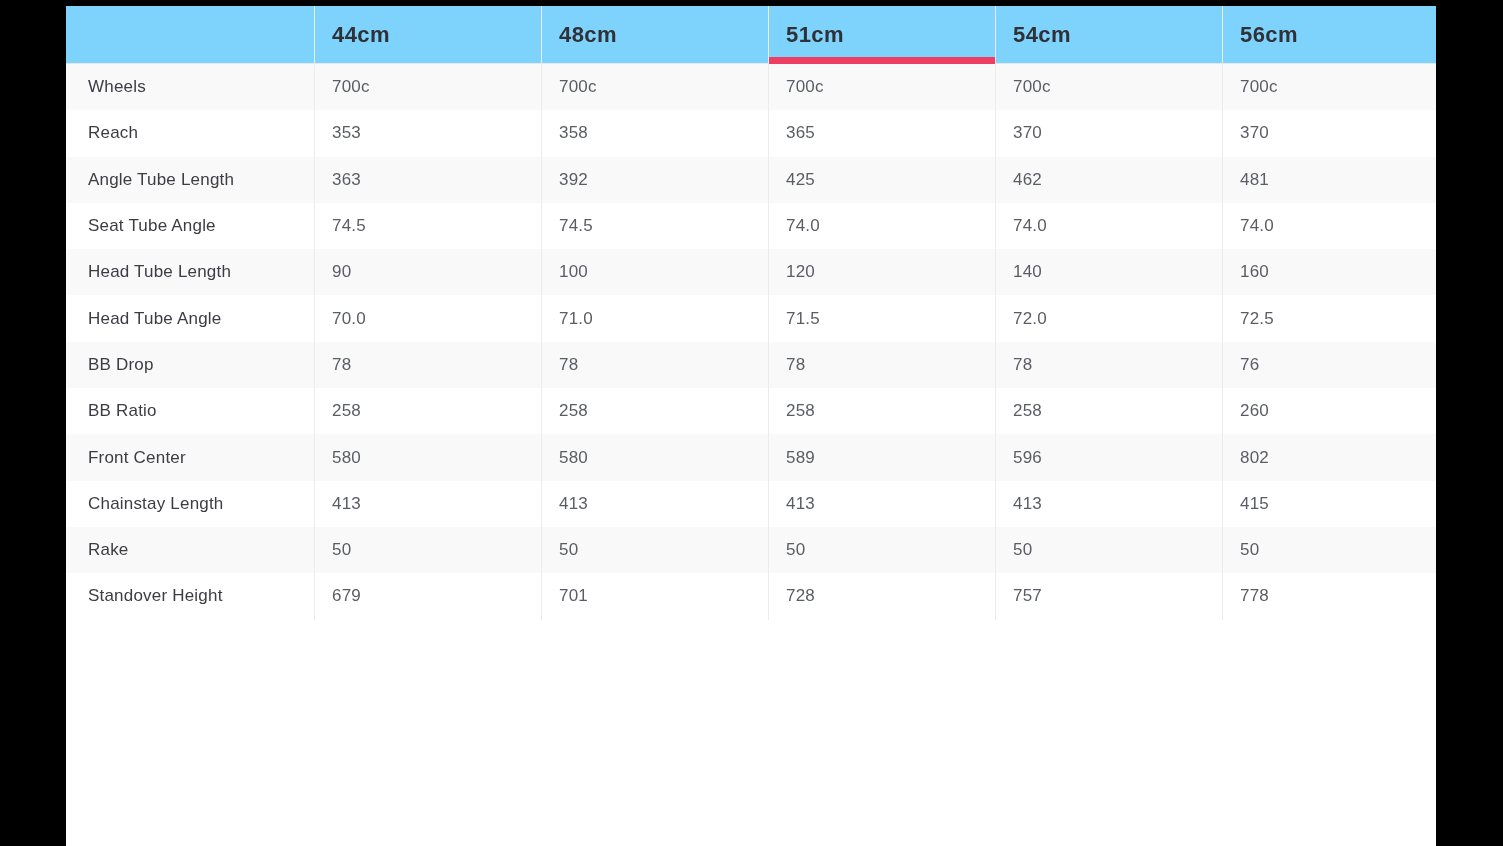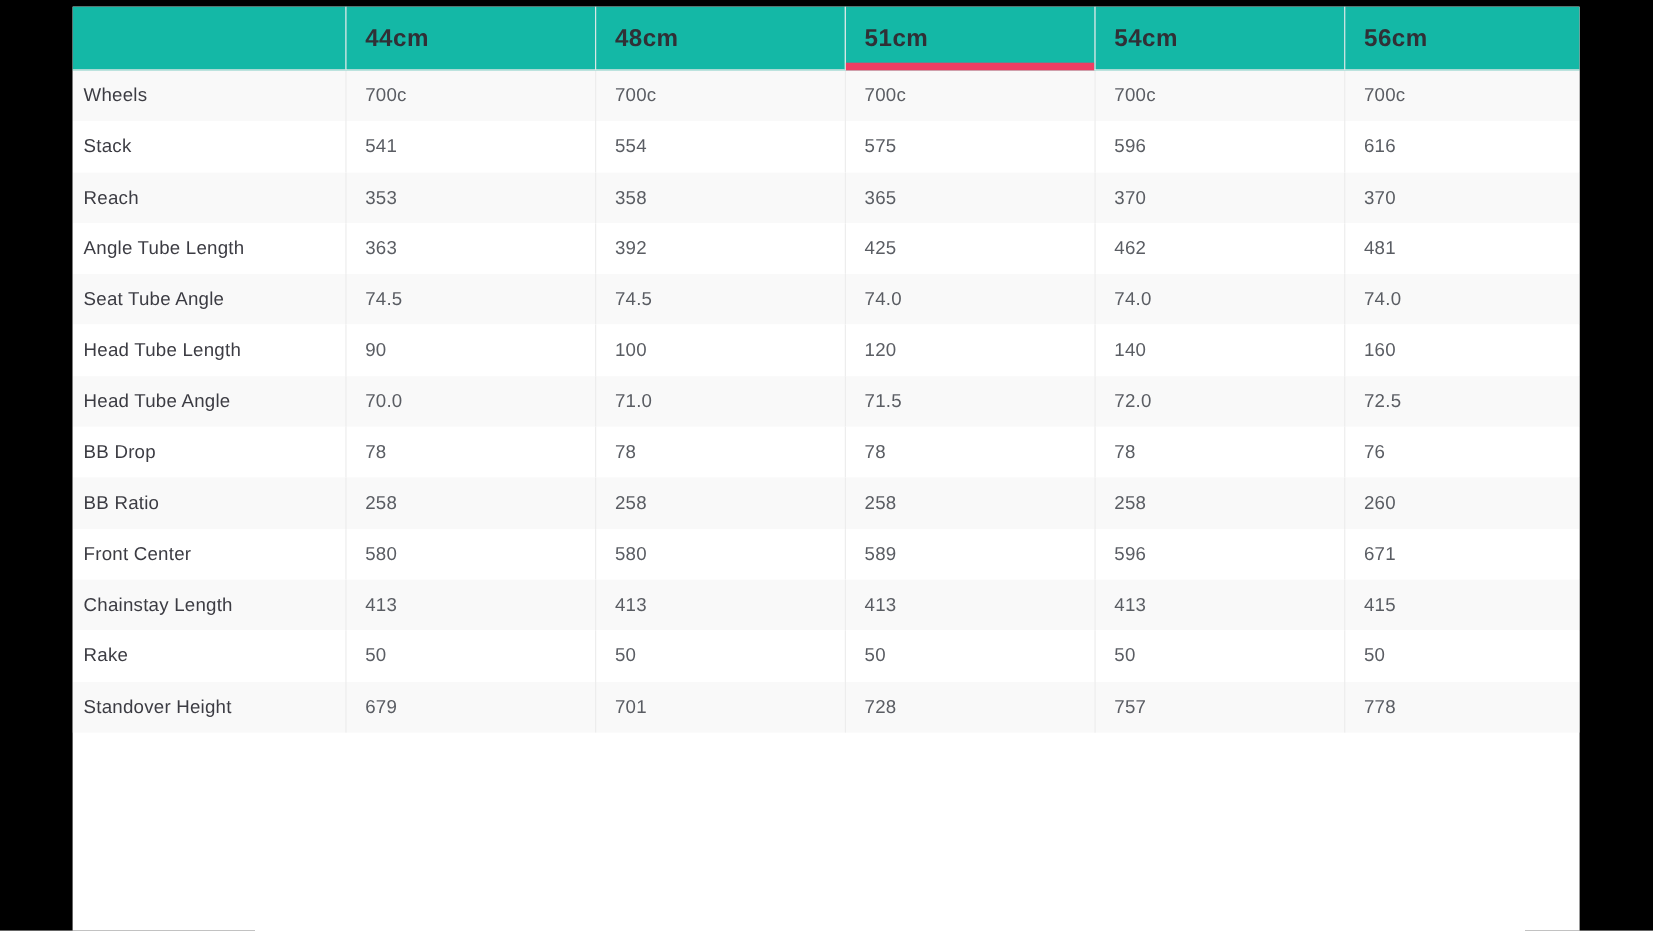--- a/index.html
+++ b/index.html
@@ -27,42 +27,42 @@
     height: 57px;
     text-align: left;
     vertical-align: middle;
     padding: 0 0 0 17px;
     font-size: 22px;
     font-weight: 700;
     letter-spacing: 0.4px;
     color: #303036;
     border-bottom: 1px solid #e8e8e8;
     position: relative;
-    background: #14b8a6;
+    background: #7dd3fc;
   }
   thead th.label-col { padding-left: 10px; }
   th:not(.label-col), td:not(.label-col) { border-left: 1px solid #ececec; }
   .tab-underline {
     position: absolute;
     left: 0; right: 0; bottom: -1px;
     height: 7px;
     background: #ee3e63;
   }
   tbody td {
     height: 46.3px;
     vertical-align: middle;
     font-size: 17px;
     letter-spacing: 0.2px;
     padding: 0 0 0 17px;
     overflow: hidden;
     white-space: nowrap;
   }
   tbody tr:nth-child(odd) td { background: #f9f9f9; }
   tbody tr:nth-child(even) td { background: #ffffff; }
-  td.label-col { padding-left: 10px; color: #3c3c43; }
+  td.label-col { padding-left: 22px; color: #3c3c43; }
   td.value-cell { color: #5a5d63; }
 </style>
 </head>
 <body>
 
 <div class="table-wrap">
   <table>
     <colgroup>
       <col style="width:248px">
       <col style="width:227px">
@@ -83,29 +83,20 @@
     </thead>
     <tbody>
         <tr>
     <td class="label-col">Wheels</td>
 
   <td class="value-cell">700c</td>
           <td class="value-cell">700c</td>
           <td class="value-cell">700c</td>
           <td class="value-cell">700c</td>
           <td class="value-cell">700c</td>
-        </tr>
-        <tr>
-    <td class="label-col">Stack</td>
-
-  <td class="value-cell">541</td>
-          <td class="value-cell">554</td>
-          <td class="value-cell">575</td>
-          <td class="value-cell">596</td>
-          <td class="value-cell">616</td>
         </tr>
         <tr>
     <td class="label-col">Reach</td>
 
   <td class="value-cell">353</td>
           <td class="value-cell">358</td>
           <td class="value-cell">365</td>
           <td class="value-cell">370</td>
           <td class="value-cell">370</td>
         </tr>
@@ -163,21 +154,21 @@
           <td class="value-cell">258</td>
           <td class="value-cell">260</td>
         </tr>
         <tr>
     <td class="label-col">Front Center</td>
 
   <td class="value-cell">580</td>
           <td class="value-cell">580</td>
           <td class="value-cell">589</td>
           <td class="value-cell">596</td>
-          <td class="value-cell">671</td>
+          <td class="value-cell">802</td>
         </tr>
         <tr>
     <td class="label-col">Chainstay Length</td>
 
   <td class="value-cell">413</td>
           <td class="value-cell">413</td>
           <td class="value-cell">413</td>
           <td class="value-cell">413</td>
           <td class="value-cell">415</td>
         </tr>

